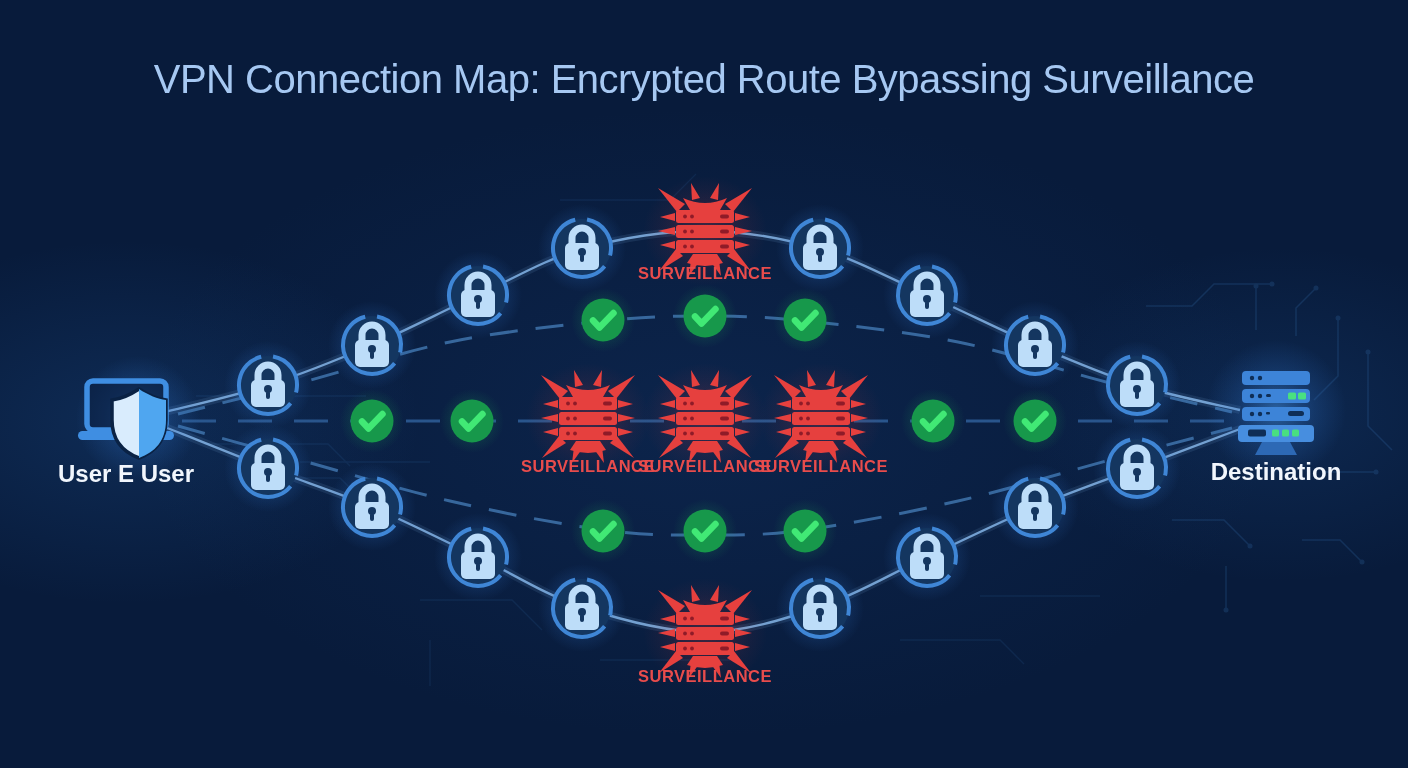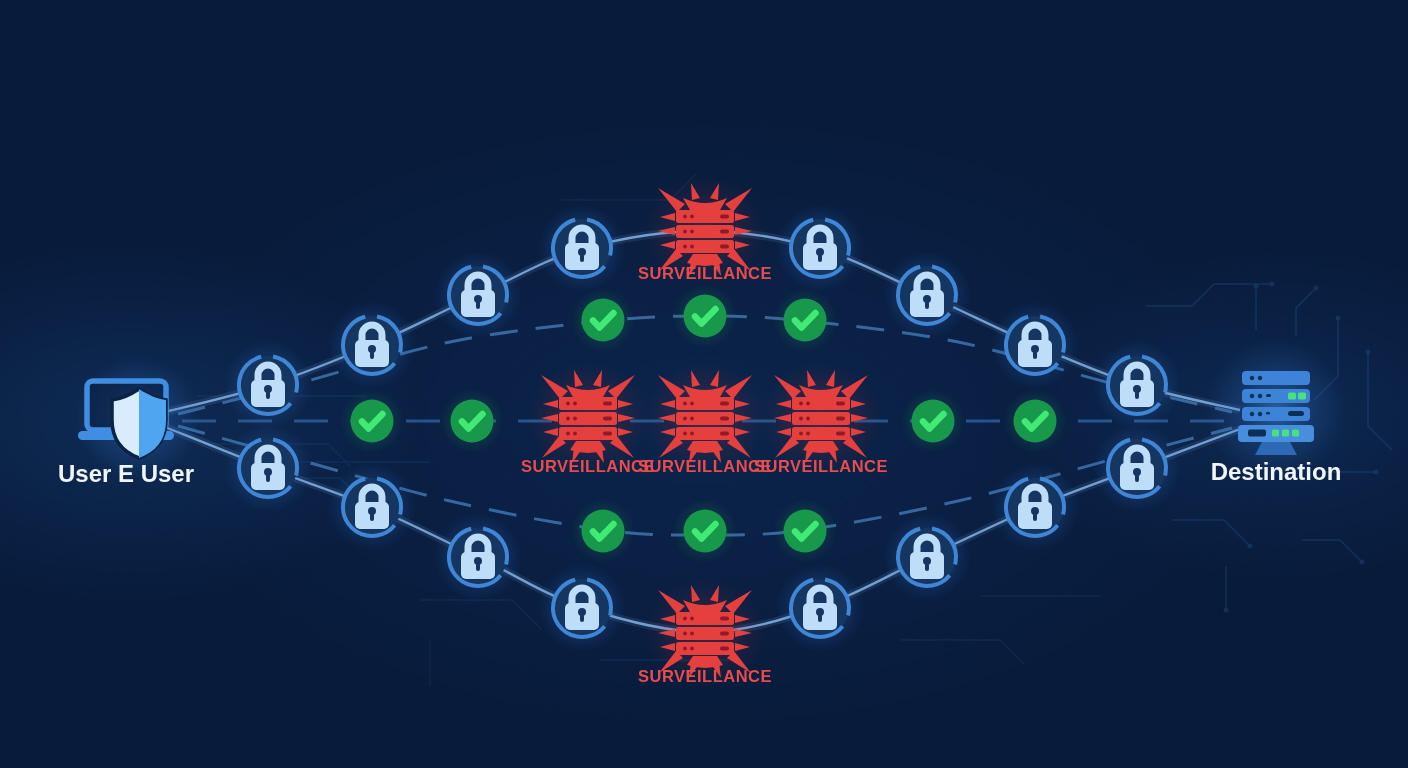--- a/index.html
+++ b/index.html
@@ -18,20 +18,21 @@
     letter-spacing:-.5px;white-space:nowrap;
   }
   svg{position:absolute;left:0;top:0;}
   .surv-label{fill:#E84C4C;font:700 16.5px "Liberation Sans",sans-serif;letter-spacing:.5px;}
   .node-label{fill:#F1F6FD;font:600 24px "Liberation Sans",sans-serif;}
 </style>
 </head>
 <body>
 
 <div class="canvas">
+  <div class="title">VPN Connection Map: Encrypted Route Bypassing Surveillance</div>
 
   <svg id="diagram" width="1408" height="768" viewBox="0 0 1408 768">
     <defs>
       <radialGradient id="gLock" cx="50%" cy="50%" r="50%">
         <stop offset="0%" stop-color="rgba(70,150,235,0.50)"></stop>
         <stop offset="55%" stop-color="rgba(50,120,210,0.20)"></stop>
         <stop offset="100%" stop-color="rgba(50,120,210,0)"></stop>
       </radialGradient>
       <radialGradient id="gCheck" cx="50%" cy="50%" r="50%">
         <stop offset="0%" stop-color="rgba(40,200,100,0.42)"></stop>

